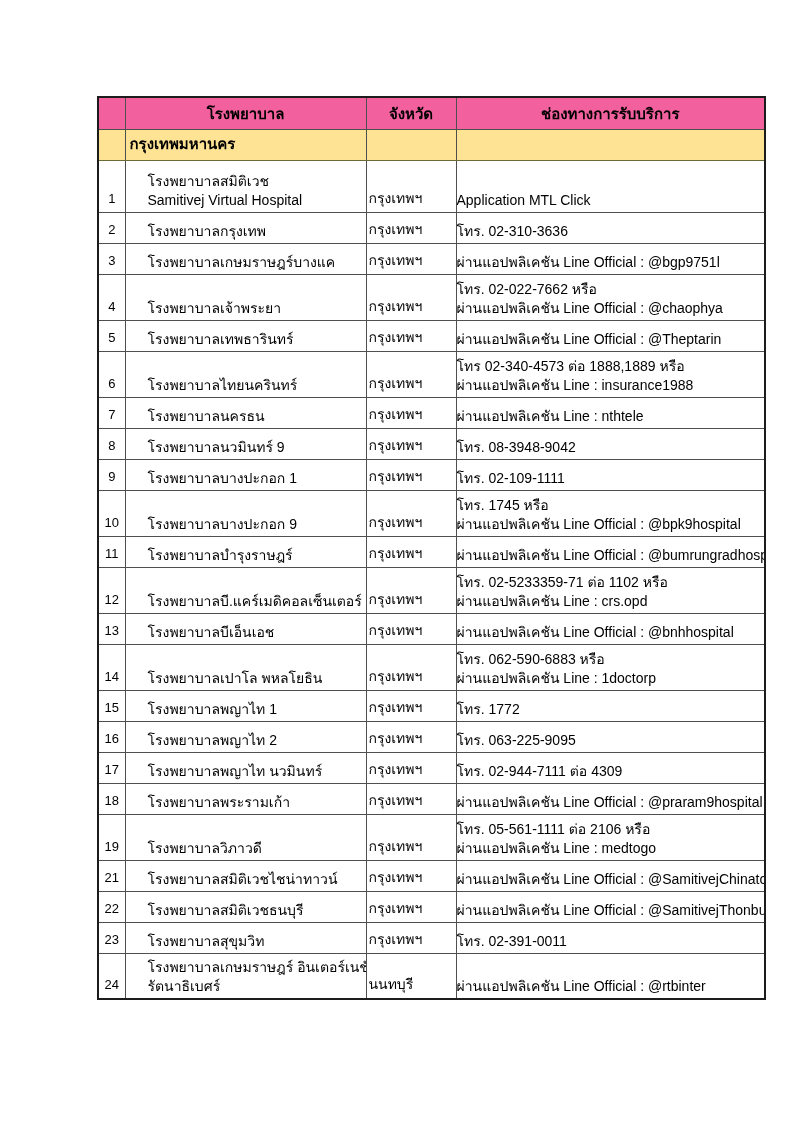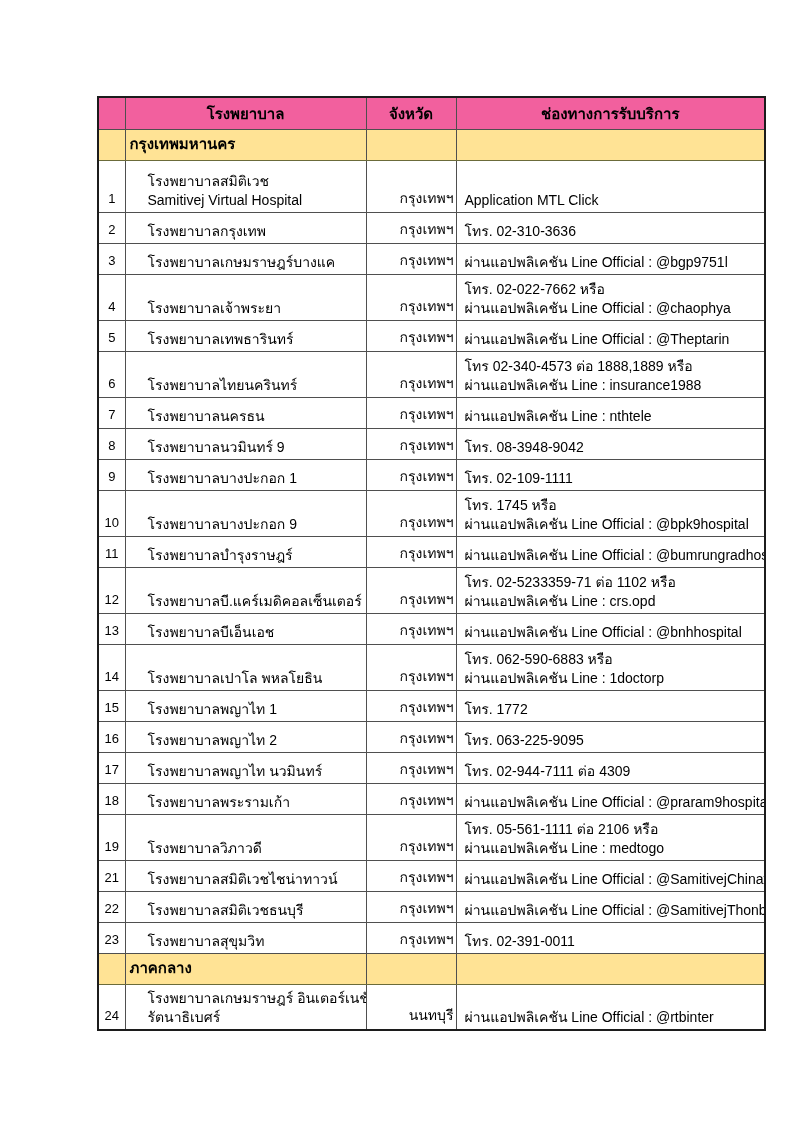--- a/index.html
+++ b/index.html
@@ -62,22 +62,22 @@
   tr.data-row td { background: #ffffff; }
   tr.h-single td { height: 31px; }
   tr.h-double td { height: 46px; }
   tr.h-first td { height: 52px; }
   td.cell-no {
     text-align: center;
     font-size: 13px;
     padding-bottom: 4px;
   }
   td.cell-hospital { padding-left: 22px; }
-  td.cell-province { text-align: right; padding-bottom: 4px; }
-  td.cell-channel { padding-left: 8px; }
+  td.cell-province { text-align: left; padding-bottom: 4px; }
+  td.cell-channel { padding-left: 0; }
   .line { display: block; }
 </style>
 </head>
 <body>
 
 <div class="page">
   <div class="table-wrap">
     <table class="hospital-table">
       <colgroup>
         <col class="c-no">
@@ -410,28 +410,20 @@
             <td class="cell-hospital">
               <span class="line">โรงพยาบาลสุขุมวิท</span>
             </td>
             <td class="cell-province">
               <span class="line">กรุงเทพฯ</span>
             </td>
             <td class="cell-channel">
               <span class="line">โทร. 02-391-0011</span>
             </td>
           </tr>
-          <tr class="section-row">
-            <td class="cell-no"></td>
-            <td class="cell-hospital">
-              <span class="line">ภาคกลาง</span>
-            </td>
-            <td class="cell-province"></td>
-            <td class="cell-channel"></td>
-          </tr>
           <tr class="data-row h-double">
             <td class="cell-no">
               <span class="line">24</span>
             </td>
             <td class="cell-hospital">
               <span class="line">โรงพยาบาลเกษมราษฎร์ อินเตอร์เนชั่นแนล</span>
               <span class="line">รัตนาธิเบศร์</span>
             </td>
             <td class="cell-province">
               <span class="line">นนทบุรี</span>

